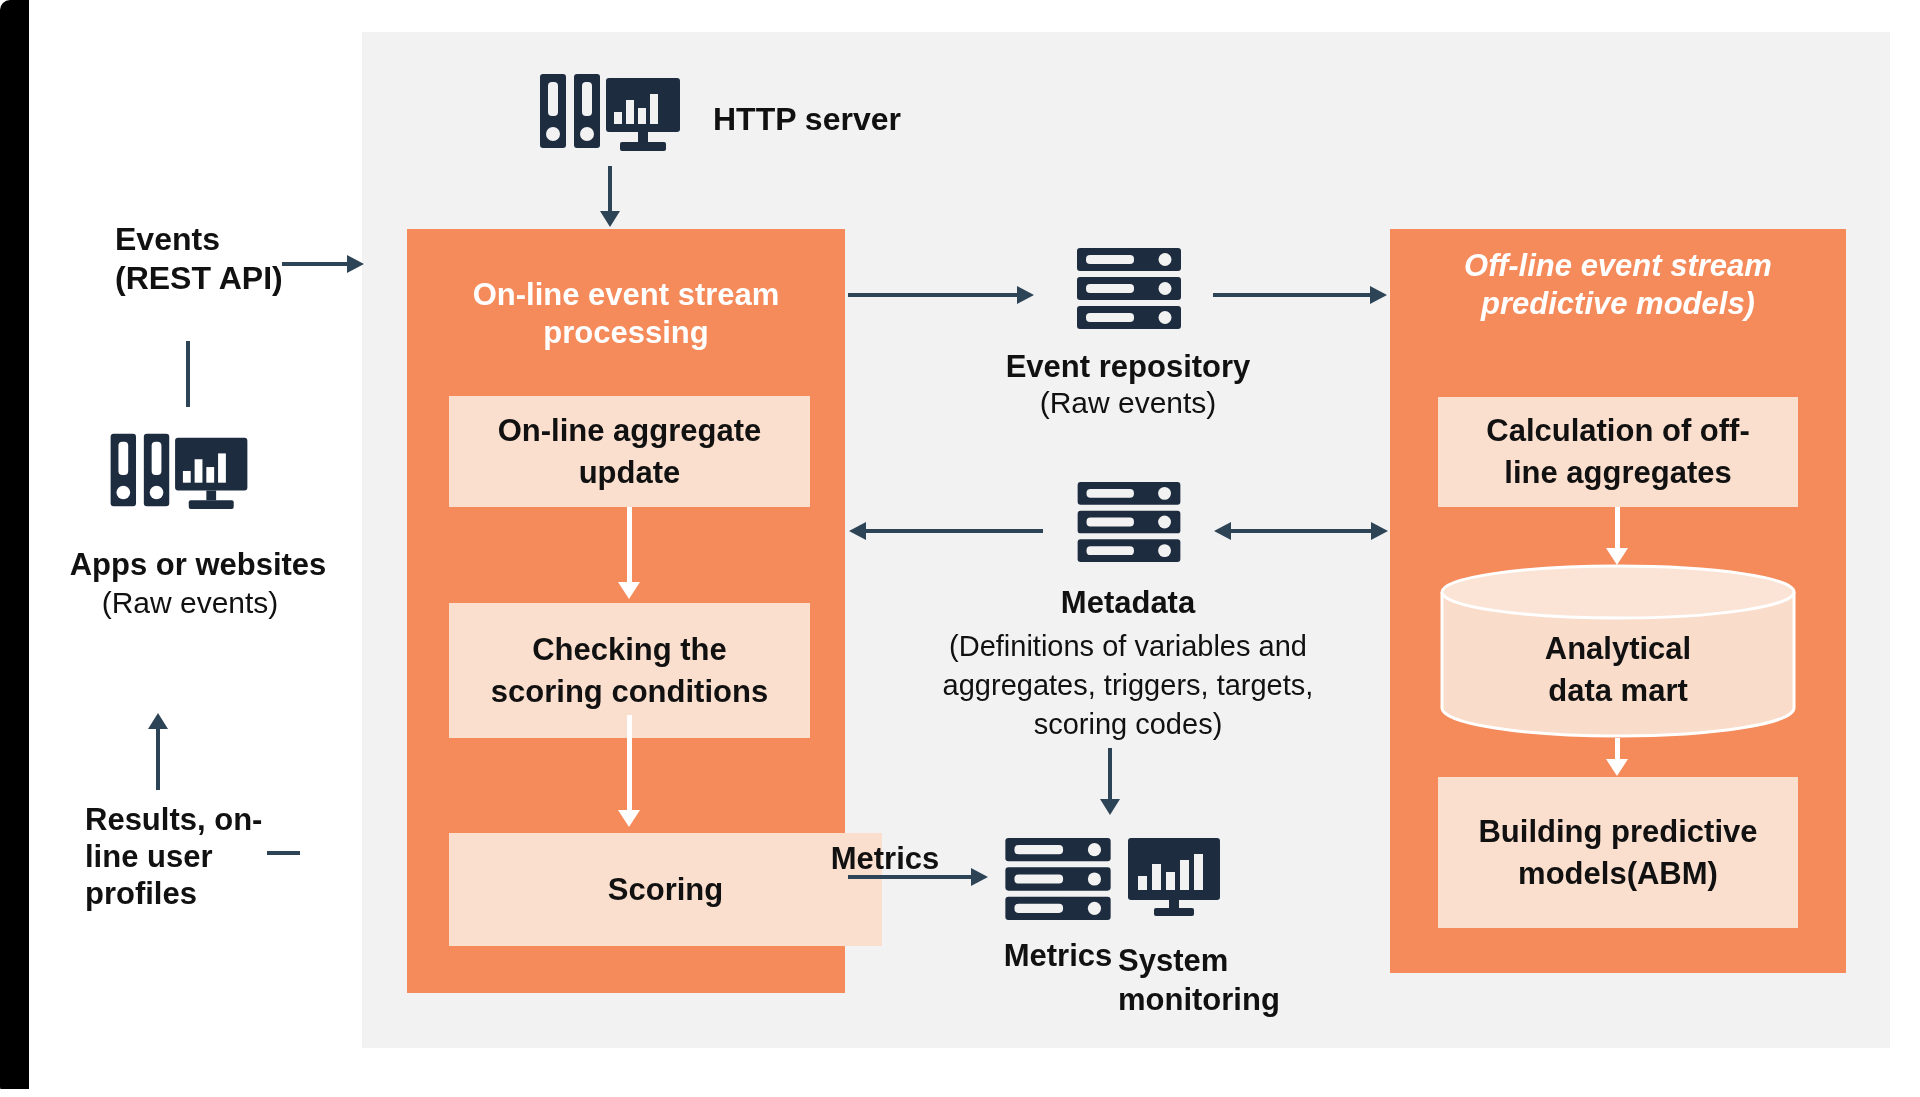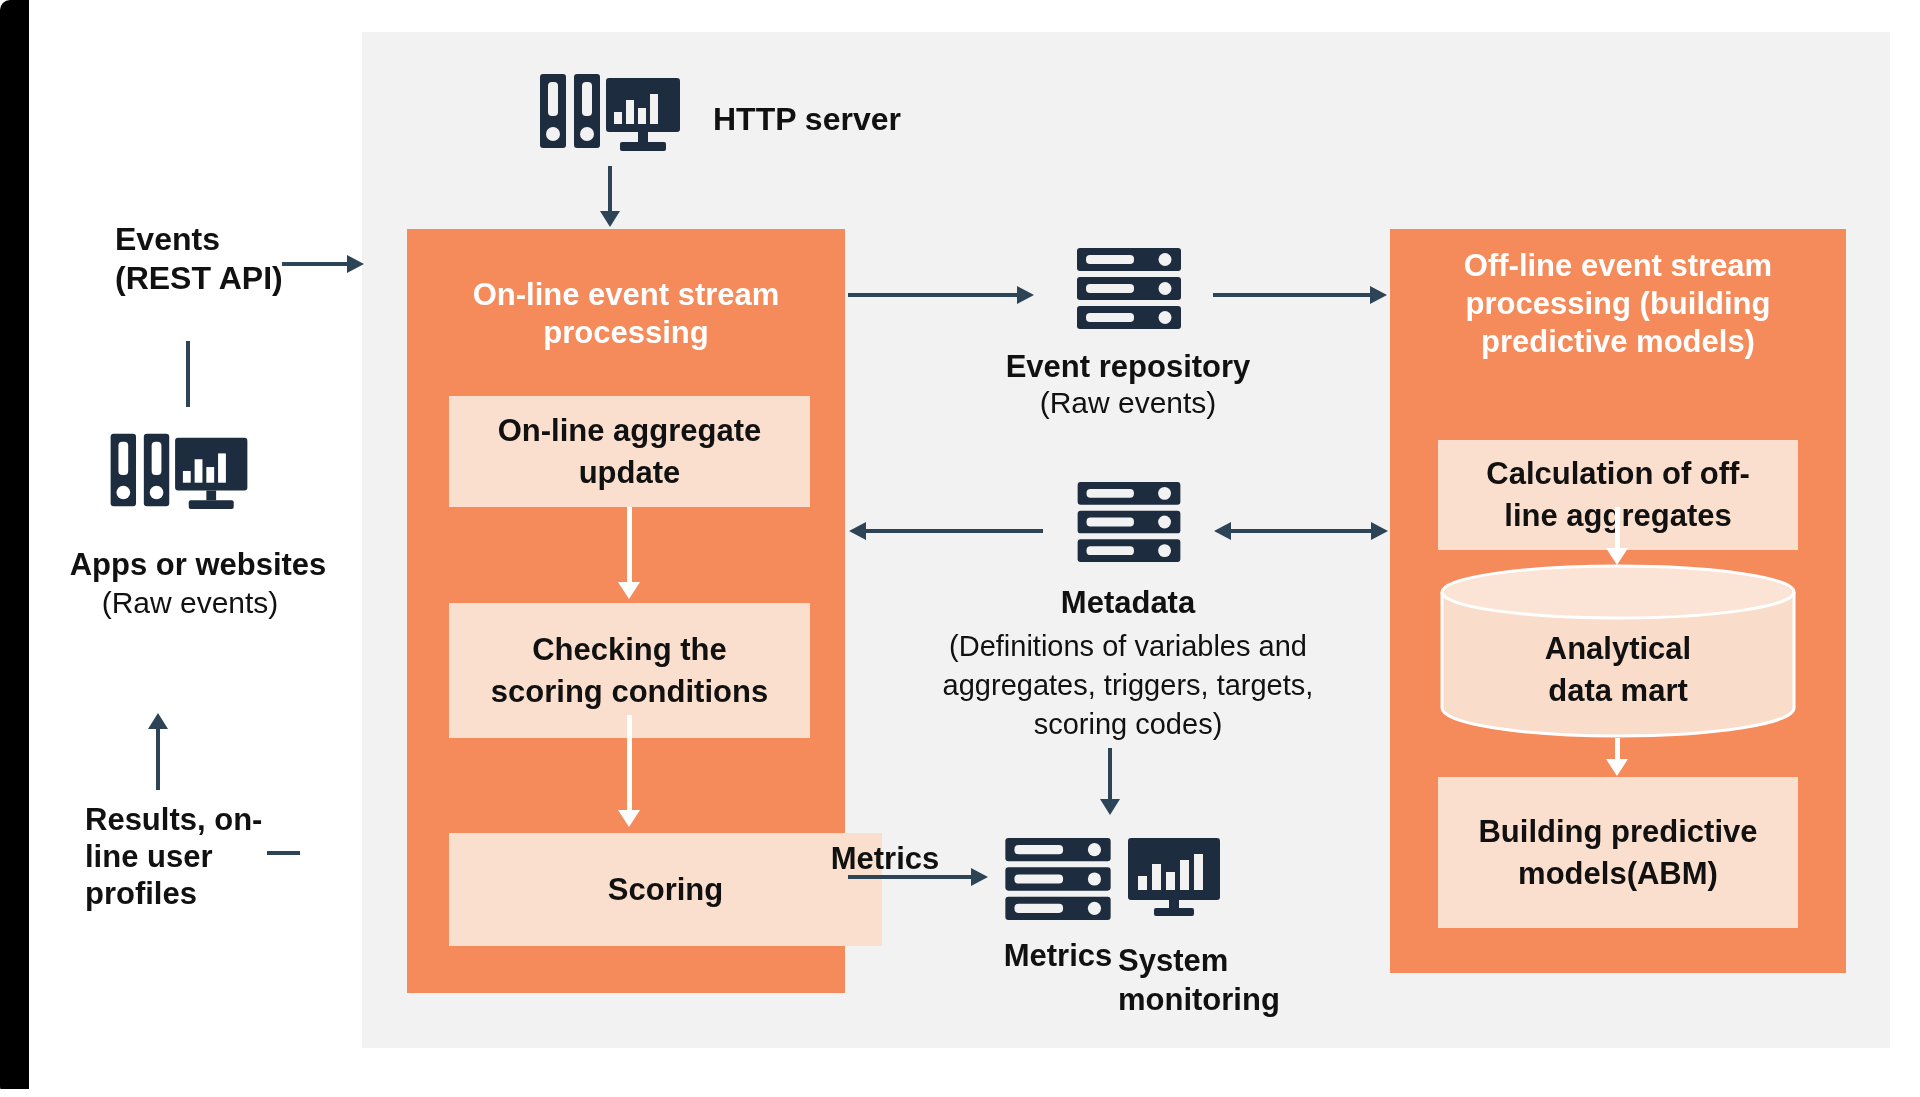--- a/index.html
+++ b/index.html
@@ -217,26 +217,25 @@
       </g>
     </svg>
   </div>
   <div class="abs blabel center" style="left:993px;top:936px;width:130px;font-size:31px;">Metrics</div>
   <div class="abs blabel" style="left:1118px;top:941px;font-size:31px;">
     <div>System</div>
     <div>monitoring</div>
   </div>
 
   <div class="abs obox" style="left:1390px;top:229px;width:456px;height:744px;"></div>
-  <div class="abs otitle" style="left:1390px;top:247px;width:456px;">
+  <div class="abs otitle" style="left:1390px;top:247px;width:456px;font-style:italic;">
     <div>Off-line event stream</div>
-    <div>processing (building</div>
     <div>predictive models)</div>
   </div>
-  <div class="abs pbox" style="left:1438px;top:397px;width:360px;height:110px;margin-top:43px;">
+  <div class="abs pbox" style="left:1438px;top:397px;width:360px;height:110px;">
     <div>
         <div>Calculation of off-</div>
          <div>line aggregates</div>
       </div>
   </div>
   <div class="war" style="left:1615px;top:507px;height:42px;"></div>
   <div class="abs" style="left:1438px;top:562px;">
     <svg viewBox="0 0 360 178" width="360" height="178">
       <path d="M4 30 L4 146 A176 28 0 0 0 356 146 L356 30" fill="#FADCCB" stroke="#FFFFFF" stroke-width="3"></path>
       <ellipse cx="180" cy="30" rx="176" ry="26" fill="#FBE4D6" stroke="#FFFFFF" stroke-width="3"></ellipse>

